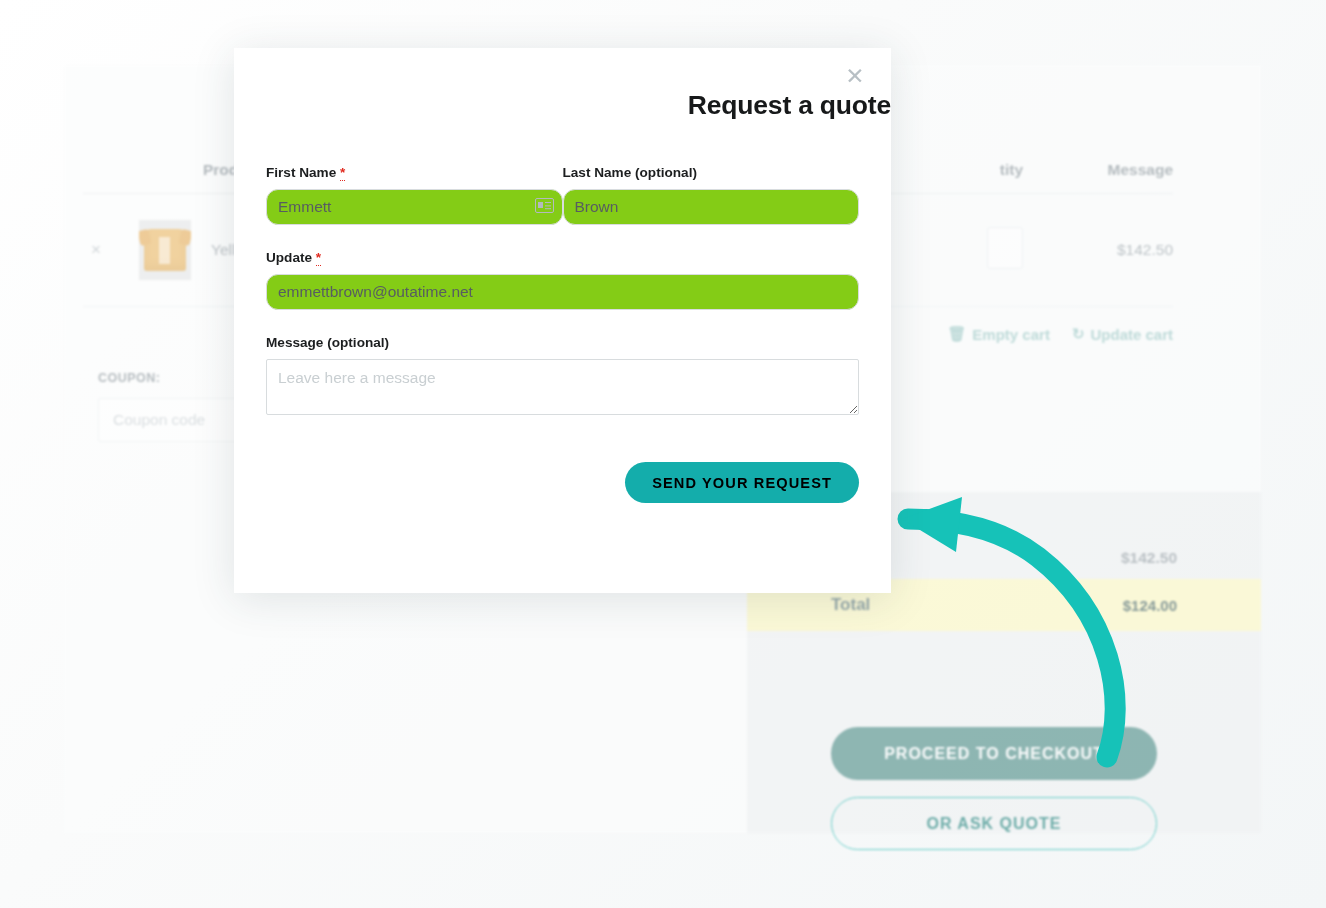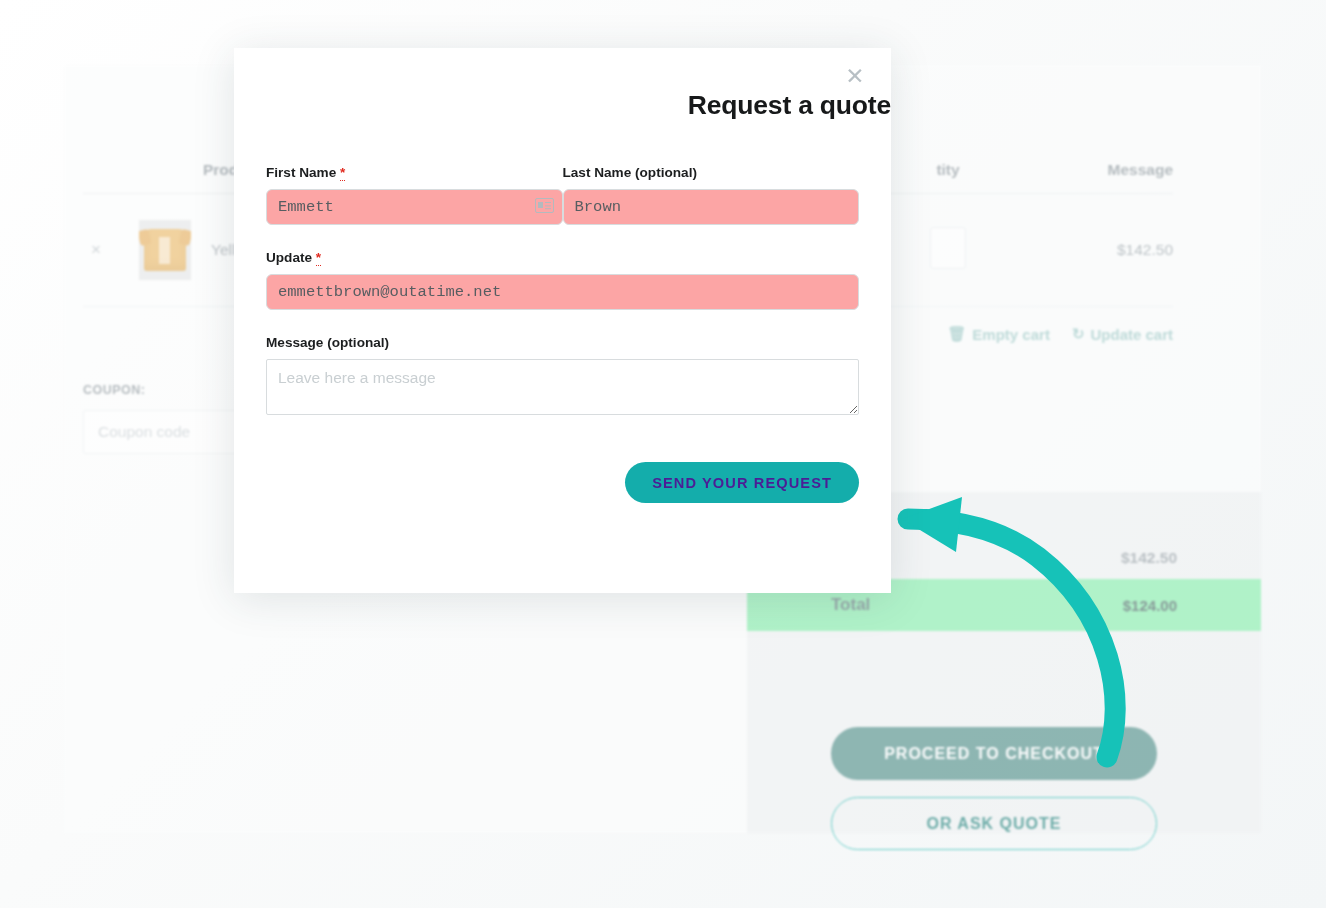--- a/index.html
+++ b/index.html
@@ -40,21 +40,21 @@
     padding-bottom: 14px;
     border-bottom: 1px solid #e8ecee;
     color: #8c969c;
     font-size: 15.5px;
     font-weight: 700;
   }
   .col-remove { width: 48px; }
   .col-thumb  { width: 72px; }
   .col-prod   { flex: 1; }
   .col-price  { width: 150px; text-align: right; }
-  .col-qty    { width: 150px; text-align: center; }
+  .col-qty    { width: 150px; text-align: right; }
   .col-sub    { width: 150px; text-align: right; }
 
   .cart-row {
     display: flex;
     align-items: center;
     height: 112px;
     border-bottom: 1px solid #eef1f3;
     color: #9aa3a9;
     font-size: 15.5px;
   }
@@ -115,23 +115,22 @@
     gap: 22px;
     padding-top: 18px;
     color: #9dc9c6;
     font-size: 15px;
     font-weight: 600;
   }
   .cart-actions .act { display: flex; align-items: center; gap: 6px; }
 
   .coupon-block {
     position: absolute;
-    left: 19px;
+    left: 34px;
     top: 306px;
-    margin-top: 12px;
   }
   .coupon-label {
     color: #8c969c;
     font-size: 12.5px;
     font-weight: 700;
     letter-spacing: .5px;
   }
   .coupon-input {
     margin-top: 13px;
     width: 260px;
@@ -161,21 +160,21 @@
     justify-content: space-between;
     align-items: center;
     padding: 0 84px;
     height: 42px;
     color: #97a0a6;
     font-size: 15.5px;
     font-weight: 700;
   }
   .totals-row.subtotal { margin-top: 45px; }
   .totals-row.total {
-    background: #86efac;
+    background: #fef9c3;
     height: 52px;
     color: #5f7b7b;
     font-size: 17px;
   }
   .totals-row.total .val { color: #46635f; font-size: 15px; }
 
   .btn-checkout {
     position: absolute;
     left: 84px;
     top: 235px;
@@ -276,26 +275,26 @@
   .req {
     color: #e02b20;
     font-weight: 700;
     border-bottom: 1px dotted #e02b20;
   }
   .field-input {
     width: 100%;
     height: 36px;
     box-sizing: border-box;
     border: 1px solid #d8dcde;
-    border-radius: 6px;
+    border-radius: 12px;
     padding: 0 11px;
     font-size: 15.5px;
     color: #575d61;
-    font-family: Liberation Mono, monospace;
-    background: #fca5a5;
+    font-family: Liberation Sans, sans-serif;
+    background: #84cc16;
     outline: none;
   }
   .field-input::placeholder { color: #9ea5a9; }
   .field-wrap { position: relative; }
   #autofill-icon {
     position: absolute;
     right: 9px;
     top: 9px;
     width: 19px;
     height: 15px;
@@ -336,21 +335,21 @@
     outline: none;
   }
   .field-textarea::placeholder { color: #c9cfd2; }
   .submit-row {
     display: flex;
     justify-content: flex-end;
     margin-top: 43px;
   }
   #send-request-btn {
     background: #14adab;
-    color: #4c1d95;
+    color: #000000;
     border: none;
     border-radius: 22px;
     height: 41px;
     padding: 0 27px;
     font-size: 14.6px;
     font-weight: 700;
     letter-spacing: 1.1px;
     font-family: "Liberation Sans", sans-serif;
     cursor: pointer;
   }

